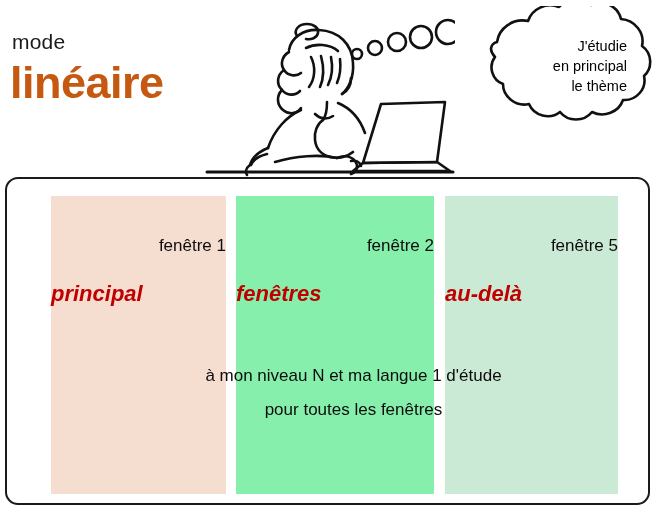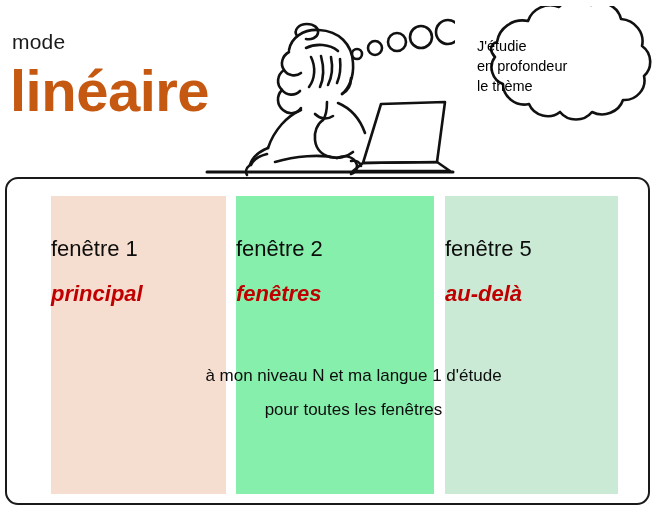--- a/index.html
+++ b/index.html
@@ -26,21 +26,21 @@
     position: absolute;
     left: 12px; top: 30px;
     font-size: 21px;
     color: #1a1a1a;
     letter-spacing: 0.2px;
     white-space: nowrap;
   }
   #mode-value {
     position: absolute;
     left: 10px; top: 57px;
-    font-size: 58px;
+    font-size: 45px;
     font-weight: bold;
     color: #C65911;
     letter-spacing: -0.5px;
     white-space: nowrap;
   }
 
   
   #illustration {
     position: absolute;
     left: 205px; top: 2px;
@@ -55,21 +55,21 @@
     width: 212px; height: 132px;
   }
   #thought-bubble svg {
     position: absolute;
     left: 0; top: 0;
   }
   #bubble-text {
     position: absolute;
     left: 32px; top: 30px;
     width: 150px;
-    text-align: left;
+    text-align: right;
     font-size: 14.5px;
     line-height: 20px;
     color: #000;
   }
   #bubble-text div { white-space: nowrap; }
 
   
   #main-box {
     position: absolute;
     left: 5px; top: 177px;
@@ -87,22 +87,22 @@
     box-sizing: border-box;
   }
   #panel-1 { left: 44px;  width: 175px; background: #F5DDD0; }
   #panel-2 { left: 229px; width: 198px; background: #86efac; }
   #panel-3 { left: 438px; width: 173px; background: #CBEAD5; }
 
   .panel-title {
     position: absolute;
     left: 0; right: 0;
     top: 40px;
-    text-align: left;
-    font-size: 22px;
+    text-align: right;
+    font-size: 17px;
     color: #0d0d0d;
     white-space: nowrap;
   }
   .panel-value {
     position: absolute;
     left: 0; right: 0;
     top: 85px;
     text-align: left;
     font-size: 22px;
     font-weight: bold;
@@ -197,21 +197,21 @@
                c3 13 -8 25 -21 24
                c-4 12 -19 18 -31 12
                c-8 10 -24 10 -32 0
                c-10 8 -26 4 -31 -8
                c-13 3 -26 -7 -26 -20
                c-11 -4 -15 -18 -8 -27
                c-6 -6 -5 -13 2 -15 Z"></path>
     </svg>
     <div id="bubble-text">
       <div>J'étudie</div>
-      <div>en profondeur</div>
+      <div>en principal</div>
       <div>le thème</div>
     </div>
   </div>
 </div>
 
 <div id="main-box">
 
   <div class="panel" id="panel-1">
     <div class="panel-title">fenêtre 1</div>
     <div class="panel-value">principal</div>

